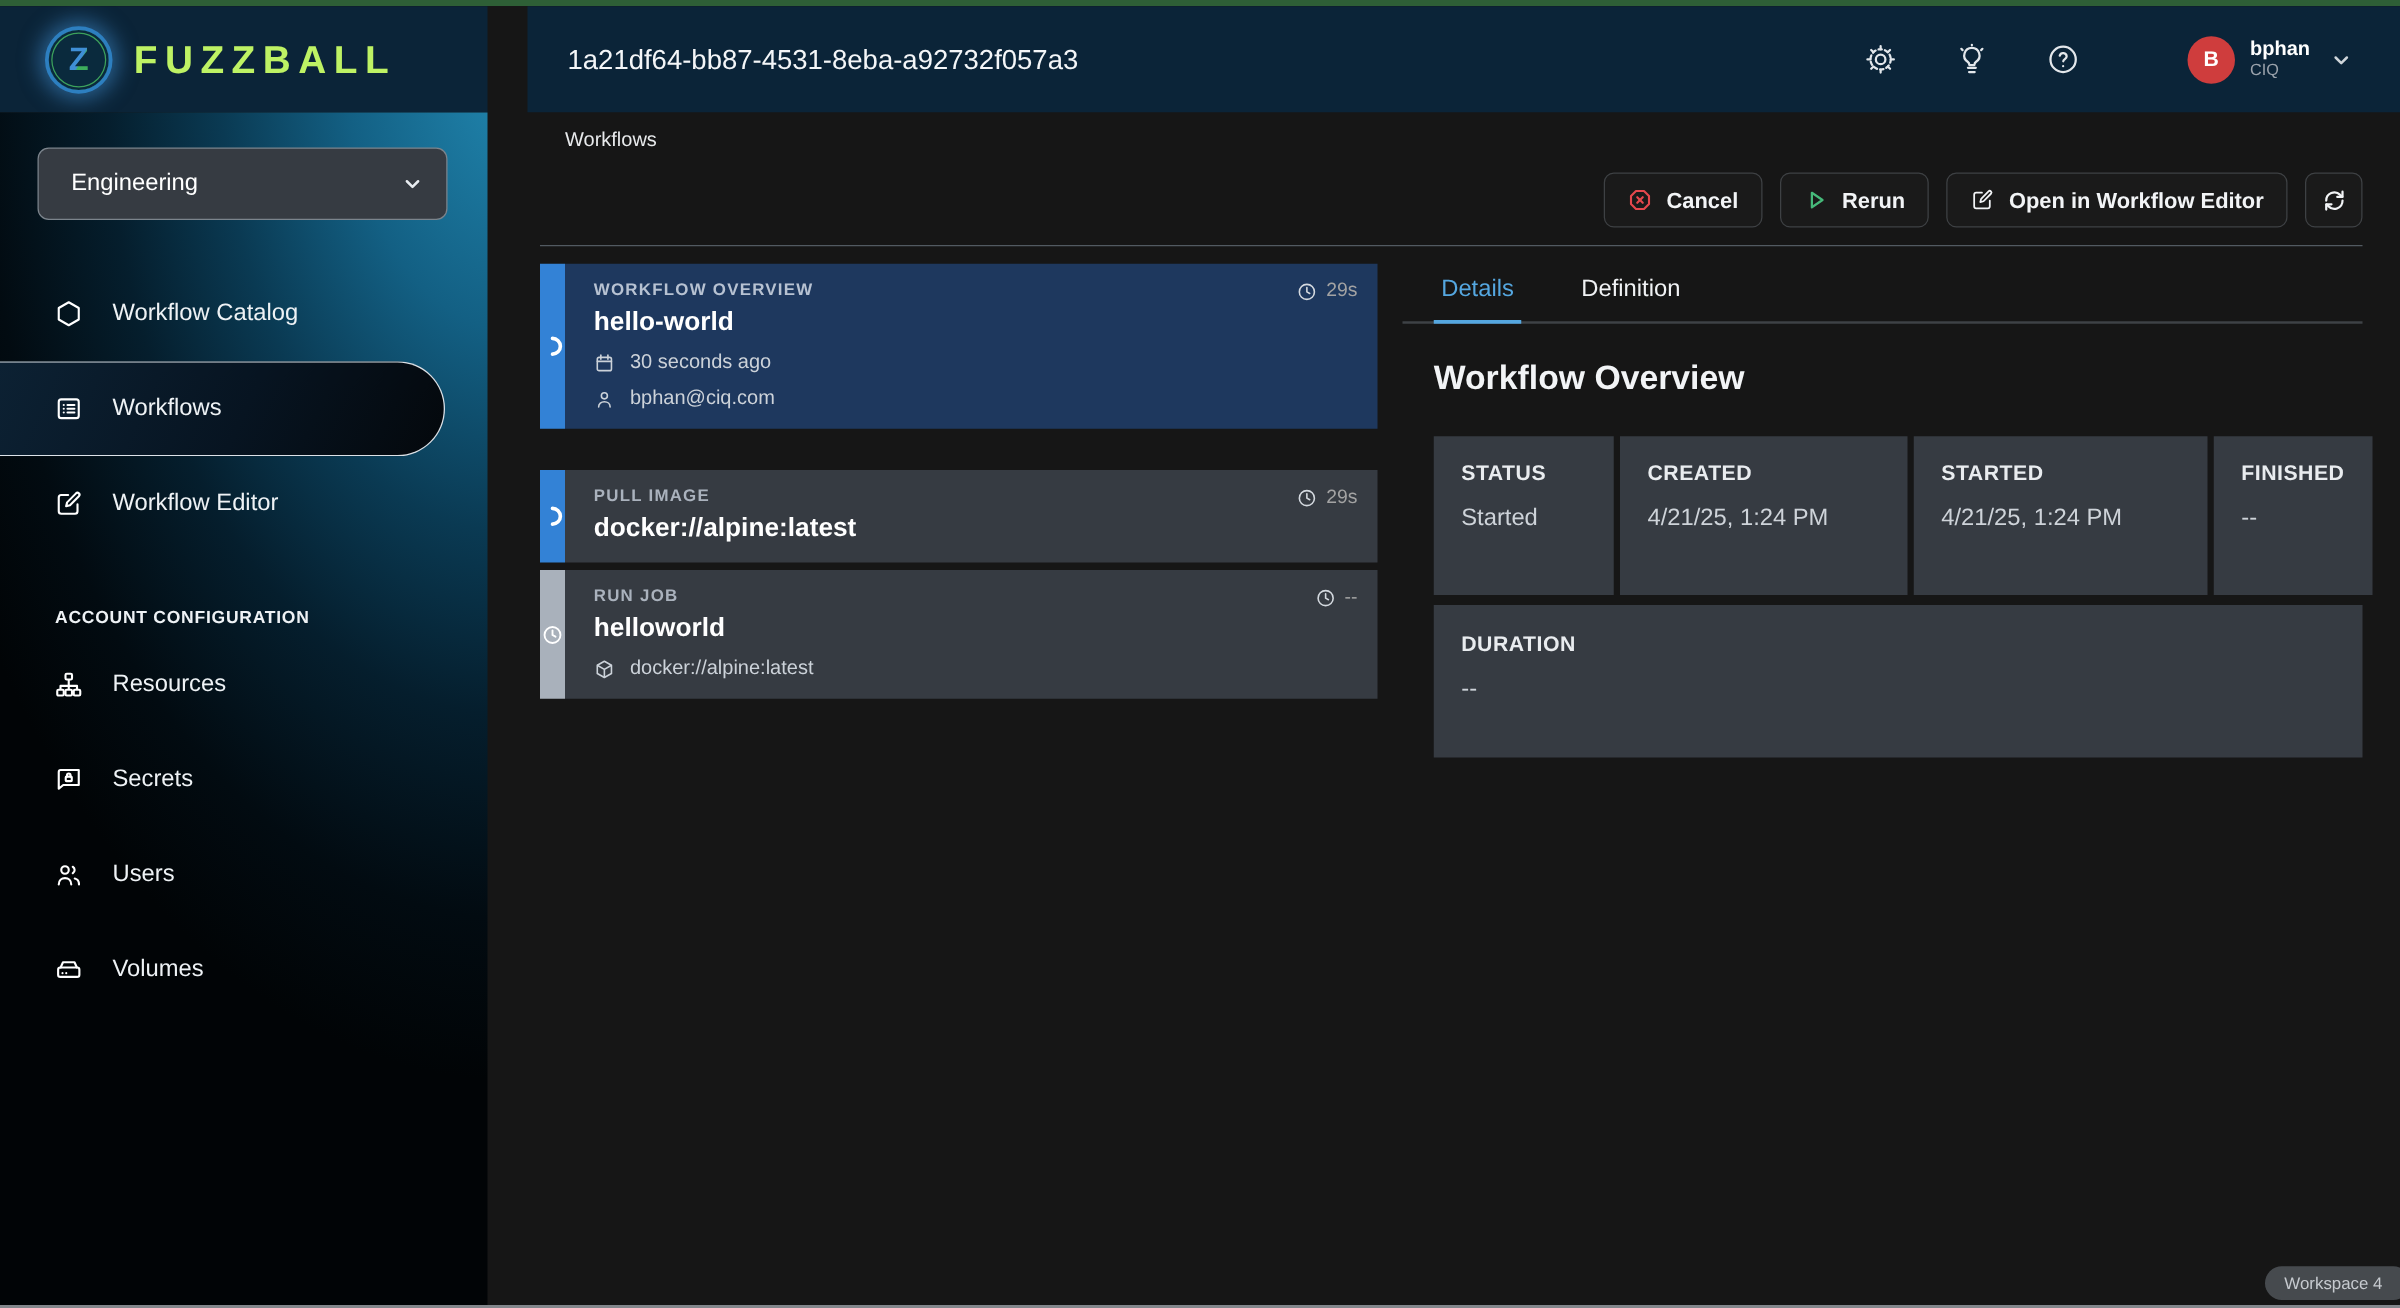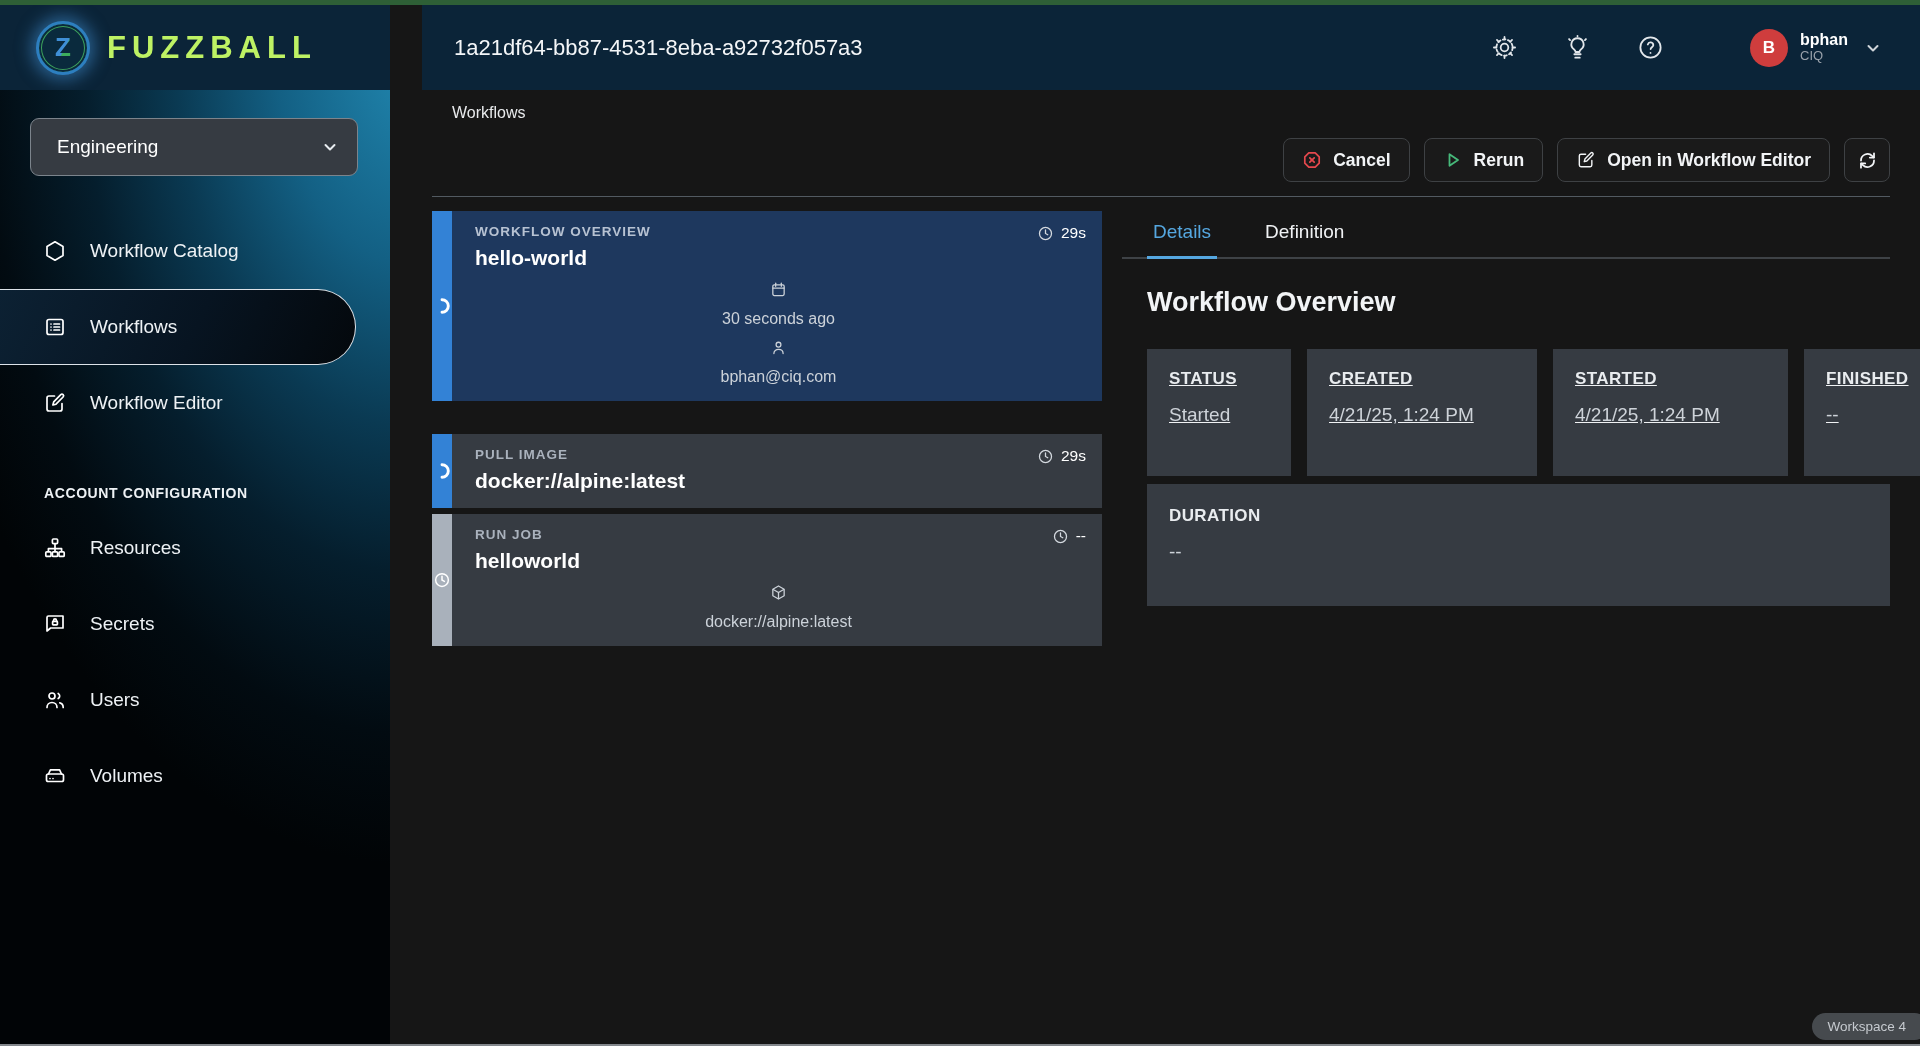--- a/index.html
+++ b/index.html
@@ -65,32 +65,32 @@
   .step-card { display:flex; cursor:pointer; }
   .step-card .strip { width:20px; flex:0 0 20px; display:flex; align-items:center; justify-content:center; }
   .strip.blue { background:var(--strip-blue); }
   .strip.gray { background:var(--strip-gray); }
   .step-body { flex:1; padding:13px 20px 15px 23px; position:relative; }
   .step-card.selected .step-body { background:var(--card-selected); }
   .step-card.plain .step-body { background:var(--card-bg); }
   .step-label { font-size:13.5px; font-weight:700; letter-spacing:1px; color:#aab2bd; }
   .step-card.selected .step-label { color:#b7c2d2; }
   .step-title { font-size:21px; font-weight:700; color:#fff; margin-top:7px; }
-  .step-meta { display:flex; align-items:center; gap:12px; margin-top:11px; font-size:16px; color:#ccd2d9;flex-direction:column; }
+  .step-meta { display:flex; align-items:center; gap:12px; margin-top:11px; font-size:16px; color:#ccd2d9; }
   .step-duration { position:absolute; top:13px; right:16px; display:flex; align-items:center; gap:7px;
-    font-size:15.5px; color:#ffffff; }
+    font-size:15.5px; color:#a3a3a3; }
   .gap-big { height:33px; } .gap-small { height:6px; }
 
   
   .details-panel { flex:1; margin-left:20px; min-width:0; }
   .tab-bar { display:flex; border-bottom:2px solid #3e4246; padding-left:25px; }
   .tab { font-size:19px; padding:10px 6px 13px; margin-right:42px; color:#f0f2f4; cursor:pointer; }
   .tab.active { color:var(--accent-blue); border-bottom:3px solid var(--accent-blue); margin-bottom:-2px; }
   .panel-heading { font-size:27px; font-weight:700; color:#f2f4f6; margin:28px 0 0 25px; }
-  .stats-row { display:flex; gap:16px; margin:31px 0 0 25px;text-decoration:underline; }
+  .stats-row { display:flex; gap:5px; margin:31px 0 0 25px; }
   .stat-box { background:var(--card-bg); height:127px; padding:20px 22px; }
   .w1 { flex:0 0 144px; } .w2 { flex:0 0 230px; } .w3 { flex:0 0 235px; } .w4 { flex:1; }
   .stat-label { font-size:17px; font-weight:700; letter-spacing:.4px; color:#e9ecef; }
   .stat-value { font-size:19px; color:#ced3d9; margin-top:15px; }
   .duration-box { background:var(--card-bg); height:122px; padding:22px; margin:8px 0 0 25px; }
 
   .ws-badge { position:fixed; right:-8px; bottom:6px; background:rgba(75,79,84,.92); color:#c6cacf;
     font-size:13.5px; padding:6px 22px 6px 15px; border-radius:14px; z-index:55; }
 
   svg { display:block; }

